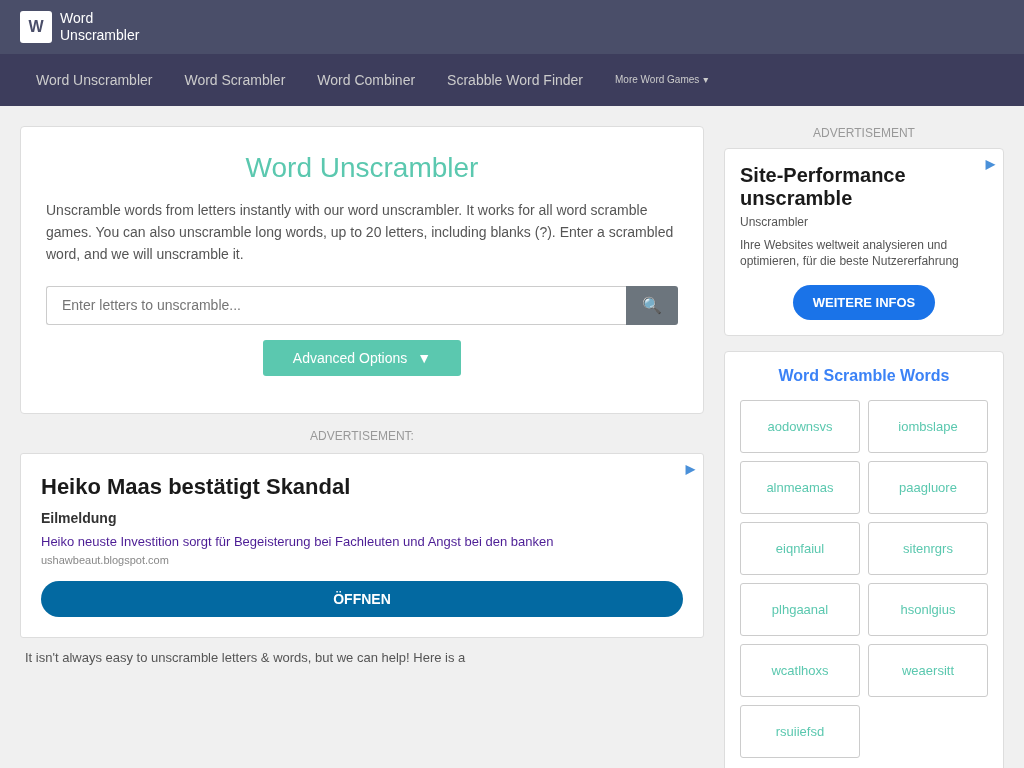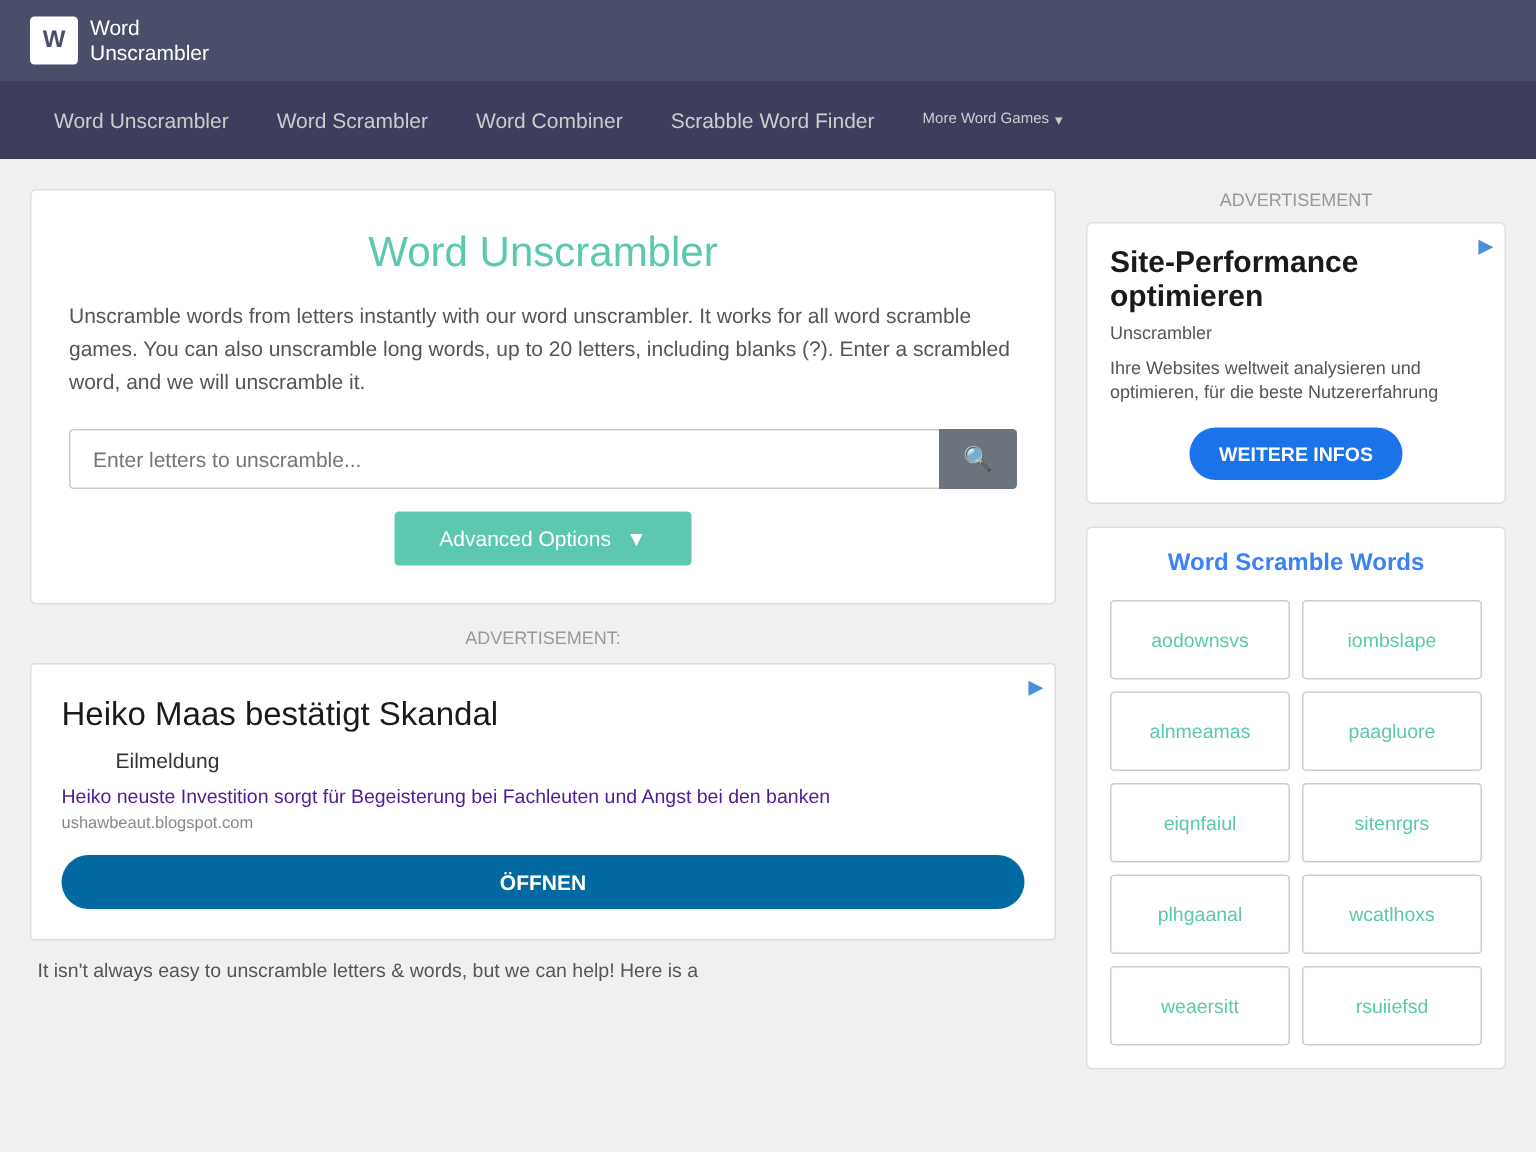--- a/index.html
+++ b/index.html
@@ -25,29 +25,29 @@
     .card { background: white; border: 1px solid #ddd; border-radius: 4px; padding: 25px; margin-bottom: 15px; }
     .page-title { color: #5bc8af; font-size: 2em; text-align: center; margin-bottom: 15px; font-weight: normal; }
     .description { color: #555; line-height: 1.6; margin-bottom: 20px; font-size: 14px; }
 
     
     .search-row { display: flex; gap: 0; margin-bottom: 15px; }
     .search-input { flex: 1; border: 1px solid #ccc; border-right: none; padding: 10px 15px; font-size: 14px; border-radius: 3px 0 0 3px; color: #999; outline: none; }
     .search-btn { background: #6c757d; border: none; color: white; padding: 10px 16px; cursor: pointer; border-radius: 0 3px 3px 0; font-size: 16px; }
 
     
-    .advanced-btn { background: #5bc8af; color: white; border: none; padding: 10px 30px; border-radius: 3px; cursor: pointer; font-size: 14px; display: flex; align-items: flex-end; gap: 10px; margin: 0 auto; }
+    .advanced-btn { background: #5bc8af; color: white; border: none; padding: 10px 30px; border-radius: 3px; cursor: pointer; font-size: 14px; display: flex; align-items: flex-end; gap: 10px; margin: 12px auto; }
     .advanced-btn-wrapper { text-align: center; }
 
     
     .ad-label { text-align: center; color: #999; font-size: 12px; margin-bottom: 10px; margin-top: 5px; }
     .ad-box { border: 1px solid #ddd; background: white; padding: 20px; border-radius: 3px; position: relative; }
     .ad-icon { position: absolute; top: 8px; right: 8px; color: #4a90d9; font-size: 12px; font-weight: bold; }
-    .ad-title { font-size: 22px; font-weight: normal; color: #1a1a1a; margin-bottom: 10px; }
-    .ad-subtitle { font-weight: normal; font-size: 14px; margin-bottom: 8px; margin-left: 36px; }
+    .ad-title { font-size: 22px; font-weight: bold; color: #1a1a1a; margin-bottom: 10px; }
+    .ad-subtitle { font-weight: bold; font-size: 14px; margin-bottom: 8px; }
     .ad-text { font-size: 13px; color: #4c1d95; margin-bottom: 5px; }
     .ad-url { font-size: 11px; color: #888; margin-bottom: 15px; }
     .ad-cta { background: #0369a1; color: white; border: none; padding: 10px 0; width: 100%; border-radius: 20px; font-size: 14px; cursor: pointer; font-weight: bold; }
 
     .bottom-text { color: #555; font-size: 13px; line-height: 1.6; padding: 10px 5px; }
 
     
     .sidebar-ad-label { text-align: center; color: #999; font-size: 12px; margin-bottom: 8px; }
     .sidebar-ad { background: white; border: 1px solid #ddd; border-radius: 4px; padding: 15px; margin-bottom: 15px; position: relative; }
     .sidebar-ad-icon { position: absolute; top: 8px; right: 8px; color: #4a90d9; font-size: 12px; font-weight: bold; }
@@ -123,36 +123,37 @@
 
     <p class="bottom-text">It isn't always easy to unscramble letters &amp; words, but we can help! Here is a</p>
 
   </div>
 
   <div class="sidebar">
 
     <div class="sidebar-ad-label">ADVERTISEMENT</div>
     <div class="sidebar-ad">
       <span class="sidebar-ad-icon">▶</span>
-      <div class="sidebar-ad-title">Site-Performance optimieren</div>
+      <div class="sidebar-ad-title">Site-Performance unscramble</div>
       <div class="sidebar-ad-brand">Unscrambler</div>
       <div class="sidebar-ad-desc">Ihre Websites weltweit analysieren und optimieren, für die beste Nutzererfahrung</div>
       <button class="sidebar-ad-btn">WEITERE INFOS</button>
     </div>
 
     <div class="word-scramble-section">
       <div class="word-scramble-title">Word Scramble Words</div>
       <div class="word-grid" id="word-grid">
           <div class="word-tag">aodownsvs</div>
           <div class="word-tag">iombslape</div>
           <div class="word-tag">alnmeamas</div>
           <div class="word-tag">paagluore</div>
           <div class="word-tag">eiqnfaiul</div>
           <div class="word-tag">sitenrgrs</div>
           <div class="word-tag">plhgaanal</div>
+          <div class="word-tag">hsonlgius</div>
           <div class="word-tag">wcatlhoxs</div>
           <div class="word-tag">weaersitt</div>
           <div class="word-tag">rsuiiefsd</div>
         </div>
     </div>
 
   </div>
 </div>
 
 </body></html>

